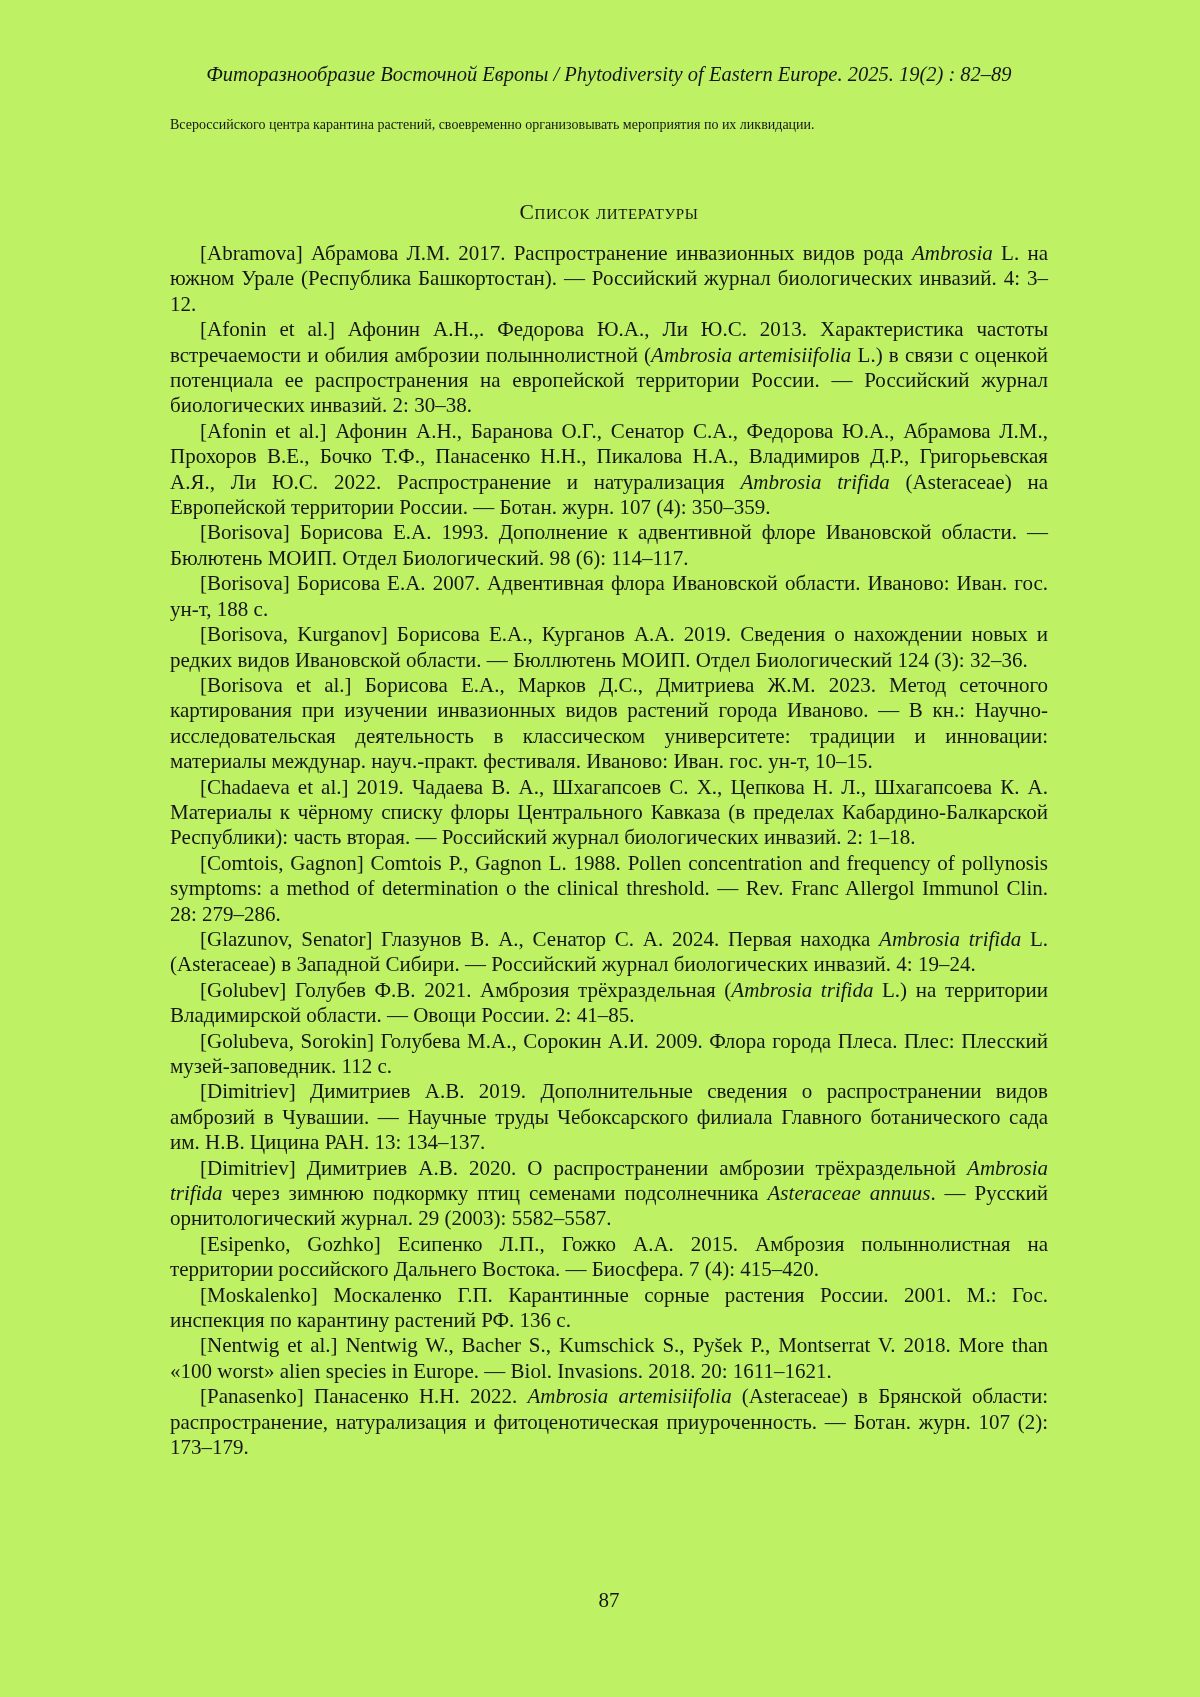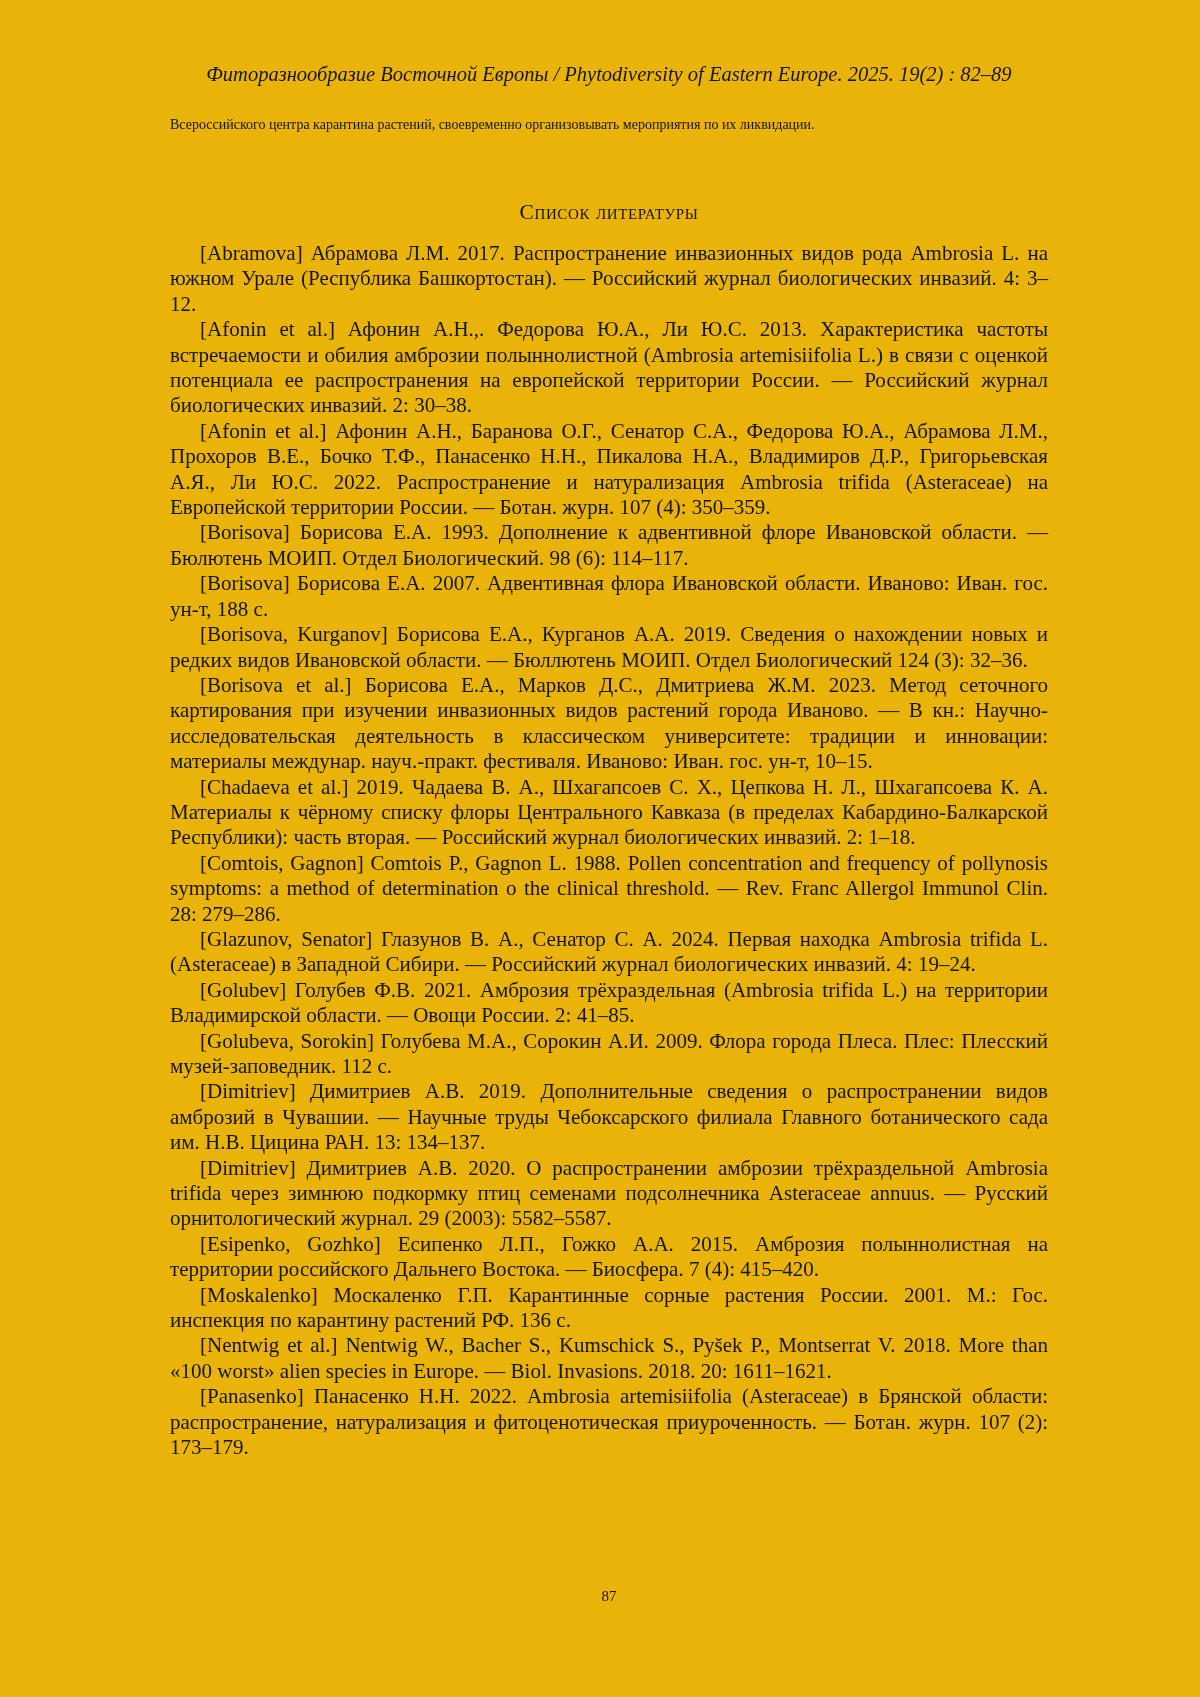--- a/index.html
+++ b/index.html
@@ -5,44 +5,44 @@
   * { box-sizing: border-box; }
   html, body { margin: 0; padding: 0; }
   body {
     width: 1200px; height: 1697px;
     background: #ffffff;
     position: relative;
     font-family: "Liberation Serif", "DejaVu Serif", serif;
     color: #161616;
     overflow: hidden;
   }
-  .page { position: absolute; inset: 0; background: #eab308; }
+  .page { position: absolute; inset: 0; background: #bef264; }
   .journal-header {
     position: absolute; top: 63px; left: 161px; width: 896px;
     text-align: center; font-style: italic; font-size: 20.5px;
     white-space: nowrap;
   }
   .intro {
     position: absolute; top: 112px; left: 170px; width: 878px;
     font-size: 14px; line-height: 25.5px; text-align: justify;
   }
   .section-heading {
     position: absolute; top: 200px; left: 170px; width: 878px;
     text-align: center; font-size: 21.5px;
     font-variant: small-caps; letter-spacing: 0.6px;
   }
   .references {
     position: absolute; top: 241px; left: 170px; width: 878px;
     font-size: 21px; line-height: 25.4px;
   }
   .references p { margin: 0; text-indent: 30px; text-align: justify; }
-  .it { }
+  .it { font-style: italic; }
   .page-number {
     position: absolute; top: 1588px; left: 170px; width: 878px;
-    text-align: center; font-size: 15px;
+    text-align: center; font-size: 21px;
   }
 </style>
 </head>
 <body>
 
 <div class="page">
 
   <div class="journal-header">Фиторазнообразие Восточной Европы / Phytodiversity of Eastern Europe. 2025. 19(2) : 82–89</div>
 
   <div class="intro">Всероссийского центра карантина растений, своевременно организовывать мероприятия по их ликвидации.</div>

